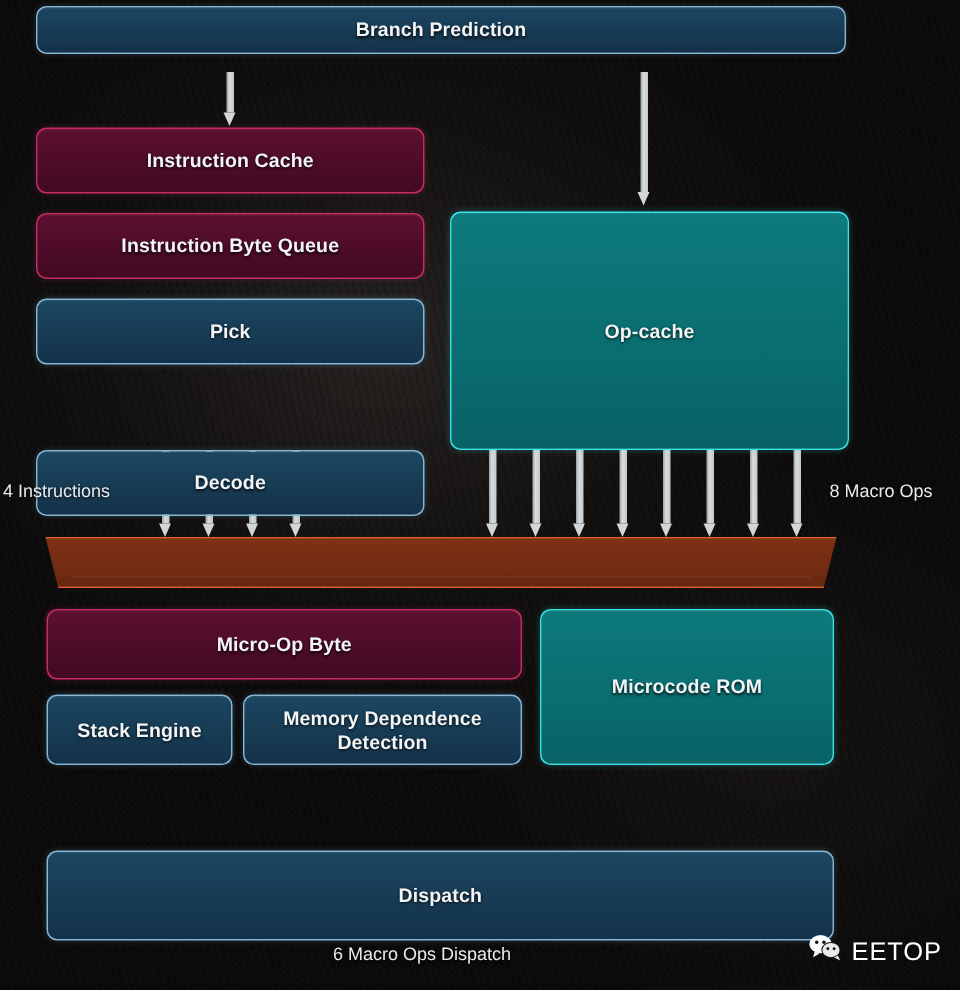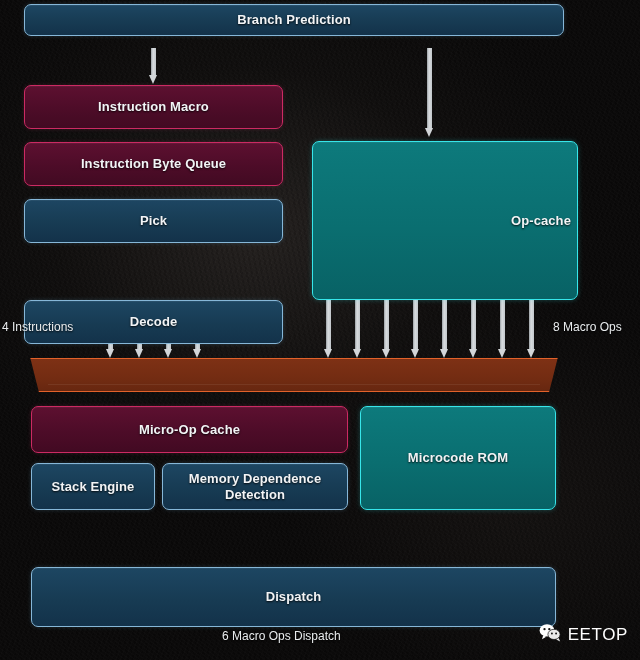--- a/index.html
+++ b/index.html
@@ -221,36 +221,36 @@
         <div class="head" style="top: 39px;"></div>
       </div>
       <div class="arrow" style="left: 358.5px; top: 568px; height: 48px;">
         <div class="shaft" style="height: 39px;"></div>
         <div class="head" style="top: 39px;"></div>
       </div>
       <div class="box blue" style="left: 24px; top: 4px; width: 540px; height: 32px;">
         <span>Branch Prediction</span>
       </div>
       <div class="box crimson" style="left: 24px; top: 85px; width: 259px; height: 44px;">
-        <span>Instruction Macro</span>
+        <span>Instruction Cache</span>
       </div>
       <div class="box crimson" style="left: 24px; top: 142px; width: 259px; height: 44px;">
         <span>Instruction Byte Queue</span>
       </div>
       <div class="box blue" style="left: 24px; top: 199px; width: 259px; height: 44px;">
         <span>Pick</span>
       </div>
       <div class="box blue" style="left: 24px; top: 256px; width: 259px; height: 44px; margin-top: 44px;">
         <span>Decode</span>
       </div>
-      <div class="box teal" style="left: 312px; top: 141px; width: 266px; height: 159px; justify-content: flex-end;">
+      <div class="box teal" style="left: 300px; top: 141px; width: 266px; height: 159px;">
         <span>Op-cache</span>
       </div>
       <div class="box crimson" style="left: 31px; top: 406px; width: 317px; height: 47px;">
-        <span>Micro-Op Cache</span>
+        <span>Micro-Op Byte</span>
       </div>
       <div class="box blue" style="left: 31px; top: 463px; width: 124px; height: 47px;">
         <span>Stack Engine</span>
       </div>
       <div class="box blue" style="left: 162px; top: 463px; width: 186px; height: 47px;">
         <span>Memory Dependence Detection</span>
       </div>
       <div class="box teal" style="left: 360px; top: 406px; width: 196px; height: 104px;">
         <span>Microcode ROM</span>
       </div>

